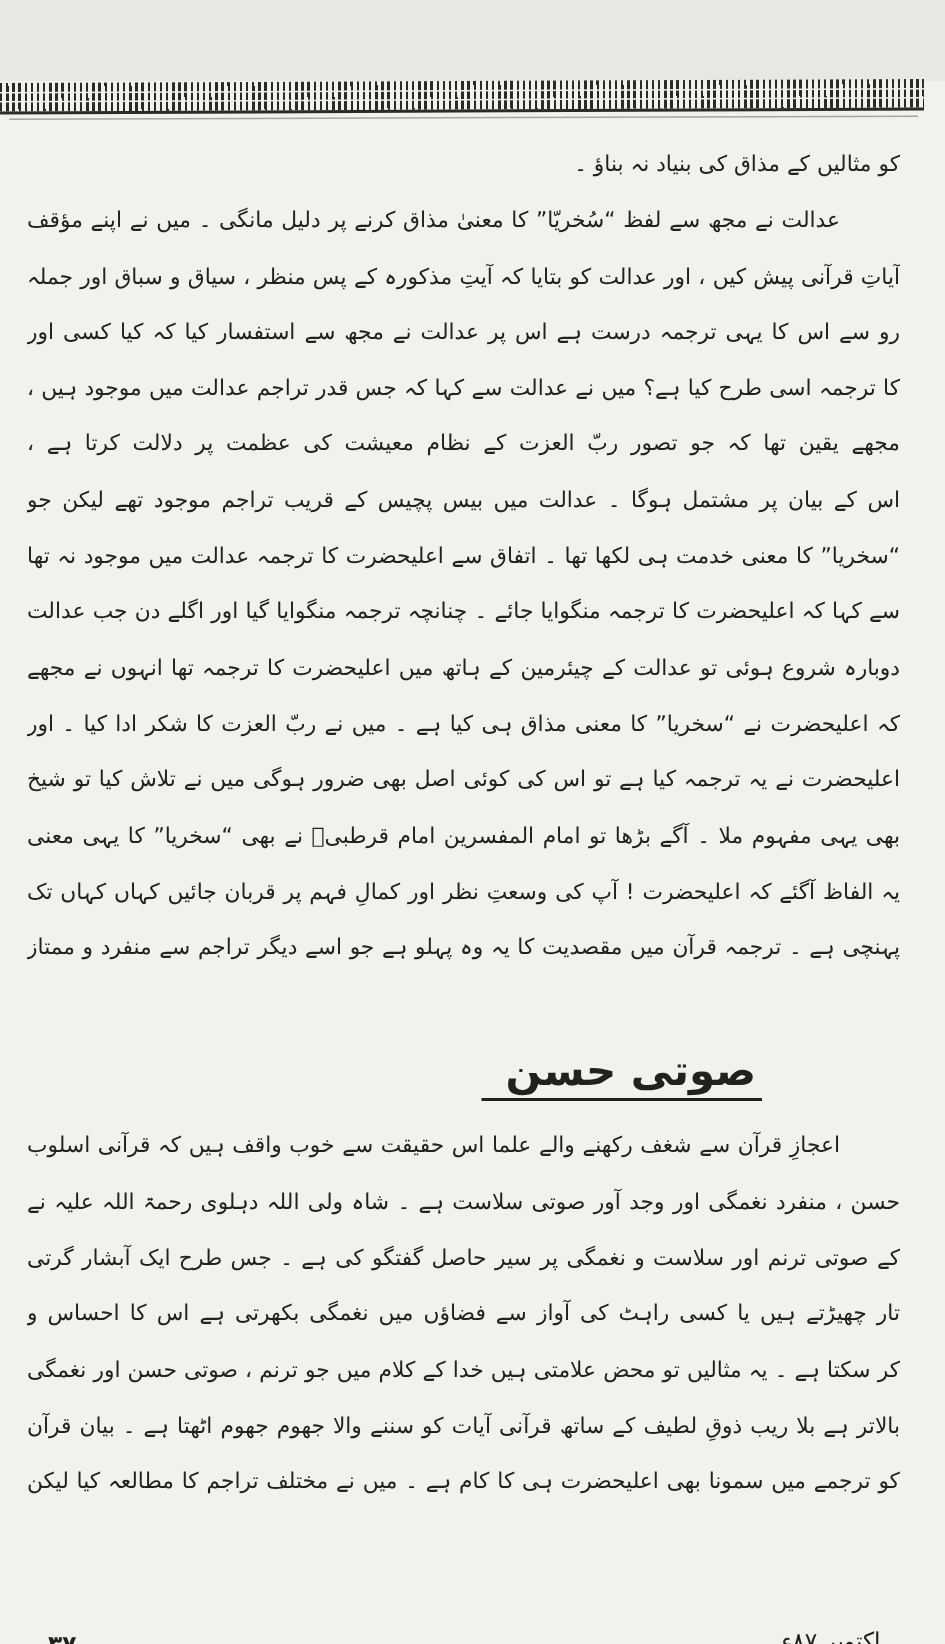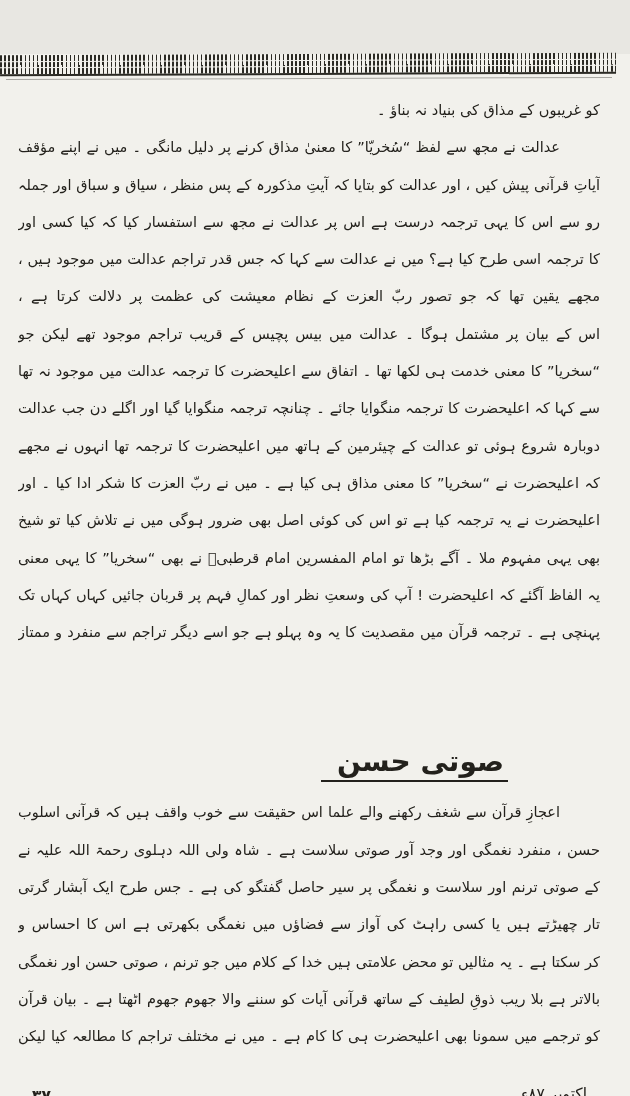--- a/index.html
+++ b/index.html
@@ -60,21 +60,20 @@
     padding-left: 0;
   }
   .section-heading {
     display: inline-block;
     margin-right: 92px;
     font-size: 28px;
     font-weight: bold;
     line-height: 1.25;
     padding: 0 4px 1px 16px;
     border-bottom: 2.6px solid #23211c;
-    margin-top: 48px;
   }
   
   .footer {
     position: absolute;
     top: 1031px; left: 0; right: 0;
     height: 30px;
     font-size: 15.5px;
   }
   .footer-date { position: absolute; right: 43px; top: 0; }
   .footer-page { position: absolute; left: 32px; top: 2px; font-weight: bold; letter-spacing: 1px; }
@@ -82,21 +81,21 @@
 </head>
 <body>
 
 <div class="page">
 
   <div class="ornament"></div>
   <div class="under-rule"></div>
 
   <div class="content">
 
-    <div class="line end continuation">کو غریبوں کے مذاق کی بنیاد نہ بناؤ ۔</div>
+    <div class="line end continuation">کو مثالیں کے مذاق کی بنیاد نہ بناؤ ۔</div>
 
     <div>
         <div class="line indent">عدالت نے مجھ سے لفظ “سُخریّا” کا معنیٰ مذاق کرنے پر دلیل مانگی ۔ میں نے اپنے مؤقف کے اثبات میں متعدد</div>
         <div class="line">آیاتِ قرآنی پیش کیں ، اور عدالت کو بتایا کہ آیتِ مذکورہ کے پس منظر ، سیاق و سباق اور جملہ قواعد عربی کی</div>
         <div class="line">رو سے اس کا یہی ترجمہ درست ہے اس پر عدالت نے مجھ سے استفسار کیا کہ کیا کسی اور مترجم نے بھی آیت مذکور</div>
         <div class="line">کا ترجمہ اسی طرح کیا ہے؟ میں نے عدالت سے کہا کہ جس قدر تراجم عدالت میں موجود ہیں ، انہیں باری باری دیکھا جائے</div>
         <div class="line">مجھے یقین تھا کہ جو تصور ربّ العزت کے نظام معیشت کی عظمت پر دلالت کرتا ہے ، اعلیحضرت کا ترجمہ یقیناً</div>
         <div class="line">اس کے بیان پر مشتمل ہوگا ۔ عدالت میں بیس پچیس کے قریب تراجم موجود تھے لیکن جو ترجمہ بھی دیکھا جاتا اس میں</div>
         <div class="line">“سخریا” کا معنی خدمت ہی لکھا تھا ۔ اتفاق سے اعلیحضرت کا ترجمہ عدالت میں موجود نہ تھا ۔ میں نے عدالت</div>
         <div class="line">سے کہا کہ اعلیحضرت کا ترجمہ منگوایا جائے ۔ چنانچہ ترجمہ منگوایا گیا اور اگلے دن جب عدالت کی کارروائی</div>

